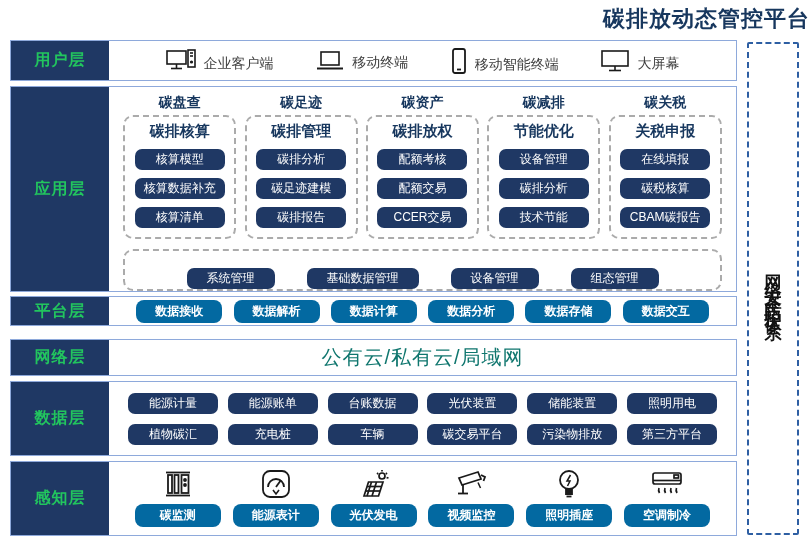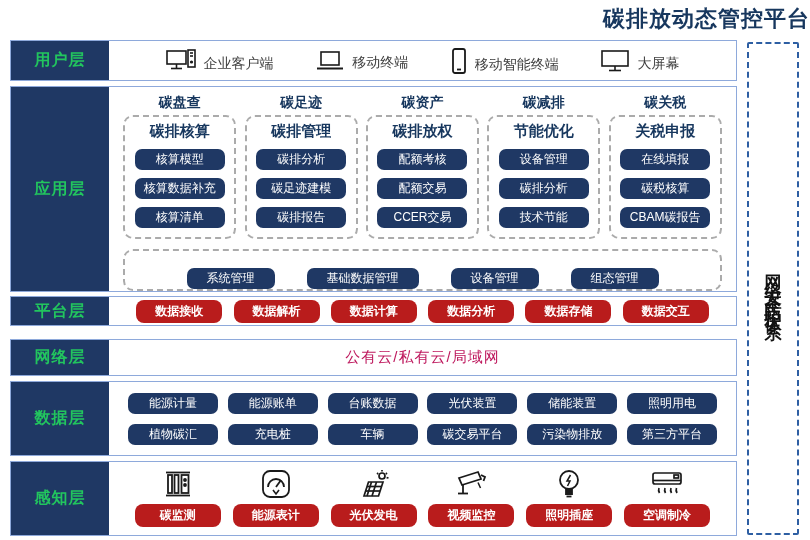--- a/index.html
+++ b/index.html
@@ -41,27 +41,27 @@
   .navy-btn { background:#1F3864; color:#fff; font-size:12px; line-height:13px;
     border-radius:7px; padding:4px 6px; min-width:90px; text-align:center;
     white-space:nowrap; }
   .app-common { margin:10px 14px 0; border:2px dashed #ABABAB; border-radius:10px;
     height:42px; display:flex; align-items:flex-end; justify-content:center; gap:32px; }
   .app-common .navy-btn { min-width:0; padding:4px 20px; }
 
   
   .plat-items { height:100%; display:flex; align-items:center;
     justify-content:space-evenly; padding:0 16px; }
-  .yellow-btn { background:#b91c1c; color:#fff; font-size:12px; line-height:13px;
+  .yellow-btn { background:#0369a1; color:#fff; font-size:12px; line-height:13px;
     border-radius:8px; padding:5px 6px; min-width:86px; text-align:center;
     font-weight:bold; white-space:nowrap; }
 
   
   .net-text { height:100%; display:flex; align-items:center; justify-content:center;
-    font-size:15px; color:#be185d; letter-spacing:1px; }
+    font-size:20px; color:#0f766e; letter-spacing:1px; }
 
   
   .data-grid { height:100%; display:grid; grid-template-columns:repeat(6,1fr);
     grid-template-rows:auto auto; row-gap:10px; align-content:center;
     justify-items:center; padding:0 14px; }
 
   
   .sense-items { height:100%; display:flex; align-items:flex-end;
     justify-content:space-evenly; padding:0 14px 8px; }
   .sense-item { display:flex; flex-direction:column; align-items:center; gap:5px; }

